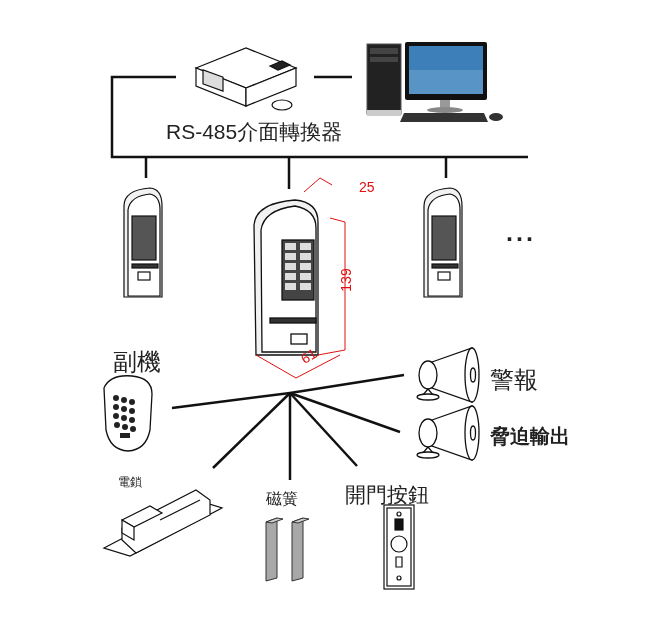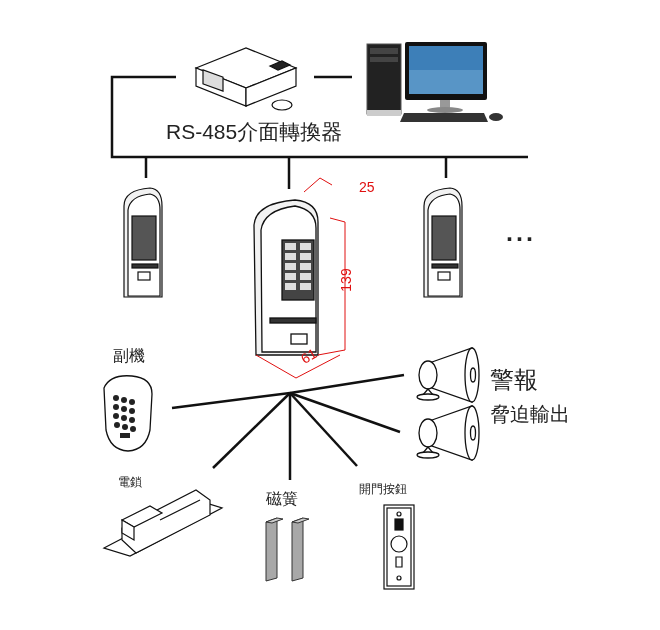--- a/index.html
+++ b/index.html
@@ -1,25 +1,25 @@
 <!DOCTYPE html>
 <html><head>
 <meta charset="utf-8">
 <style>
   html,body{margin:0;padding:0;background:#fff;}
   body{width:660px;height:630px;position:relative;overflow:hidden;font-family:"DejaVu Sans",sans-serif;}
   svg{position:absolute;left:0;top:0;}
   .lbl{position:absolute;color:#222;white-space:nowrap;}
   .l-conv{left:166px;top:118px;font-size:21px;font-family:"Liberation Sans","DejaVu Sans",sans-serif;}
-  .l-sub{left:113px;top:346px;font-size:16px;}
+  .l-sub{left:113px;top:346px;font-size:24px;}
   .l-alarm{left:490px;top:364px;font-size:24px;}
-  .l-duress{left:490px;top:401px;font-size:20px;}
+  .l-duress{left:490px;top:423px;font-size:20px;font-weight:bold;}
   .l-lock{left:118px;top:474px;font-size:12px;}
   .l-reed{left:266px;top:489px;font-size:16px;}
-  .l-btn{left:359px;top:481px;font-size:12px;}
+  .l-btn{left:345px;top:481px;font-size:21px;}
   .l-more{left:506px;top:227px;font-size:20px;letter-spacing:3px;font-weight:bold;}
   .dim{position:absolute;color:#e01010;font-size:14px;font-family:"Liberation Sans",sans-serif;}
 </style>
 </head>
 <body>
 
 <svg width="660" height="630" viewBox="0 0 660 630">
 
   <g stroke="#111" stroke-width="2.5" fill="none">
     <polyline points="176,77 112,77 112,157 528,157"></polyline>

